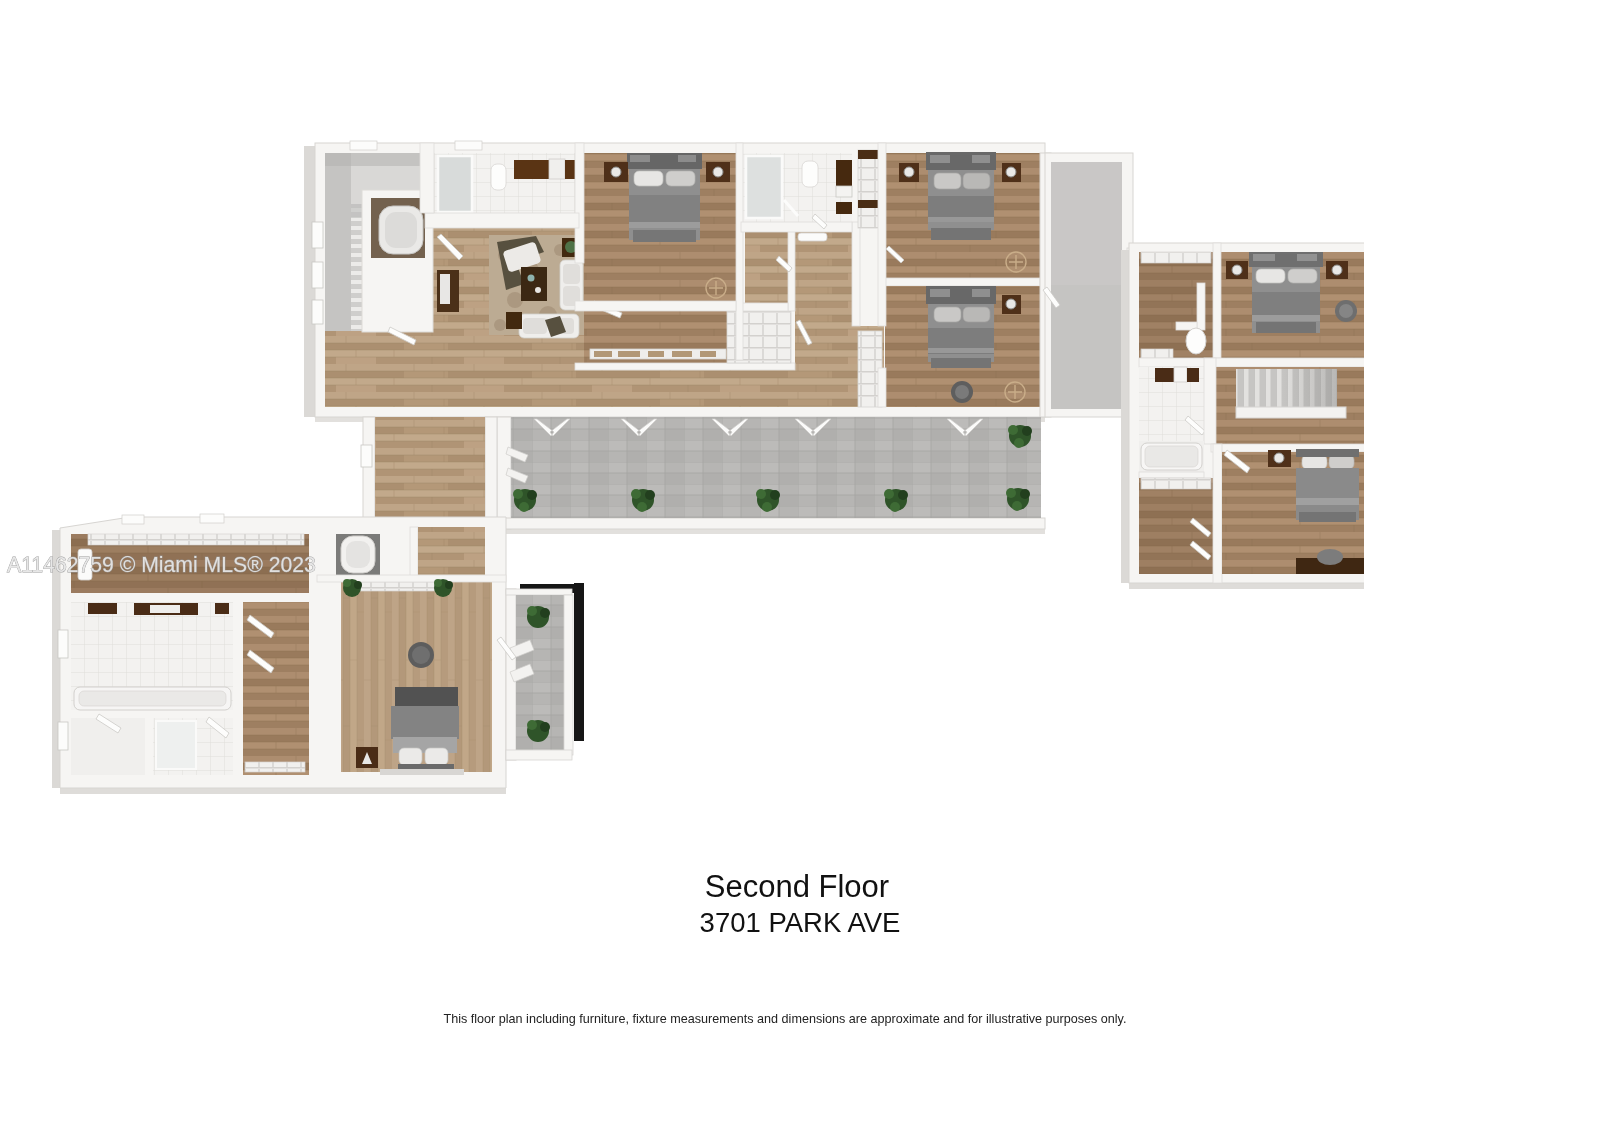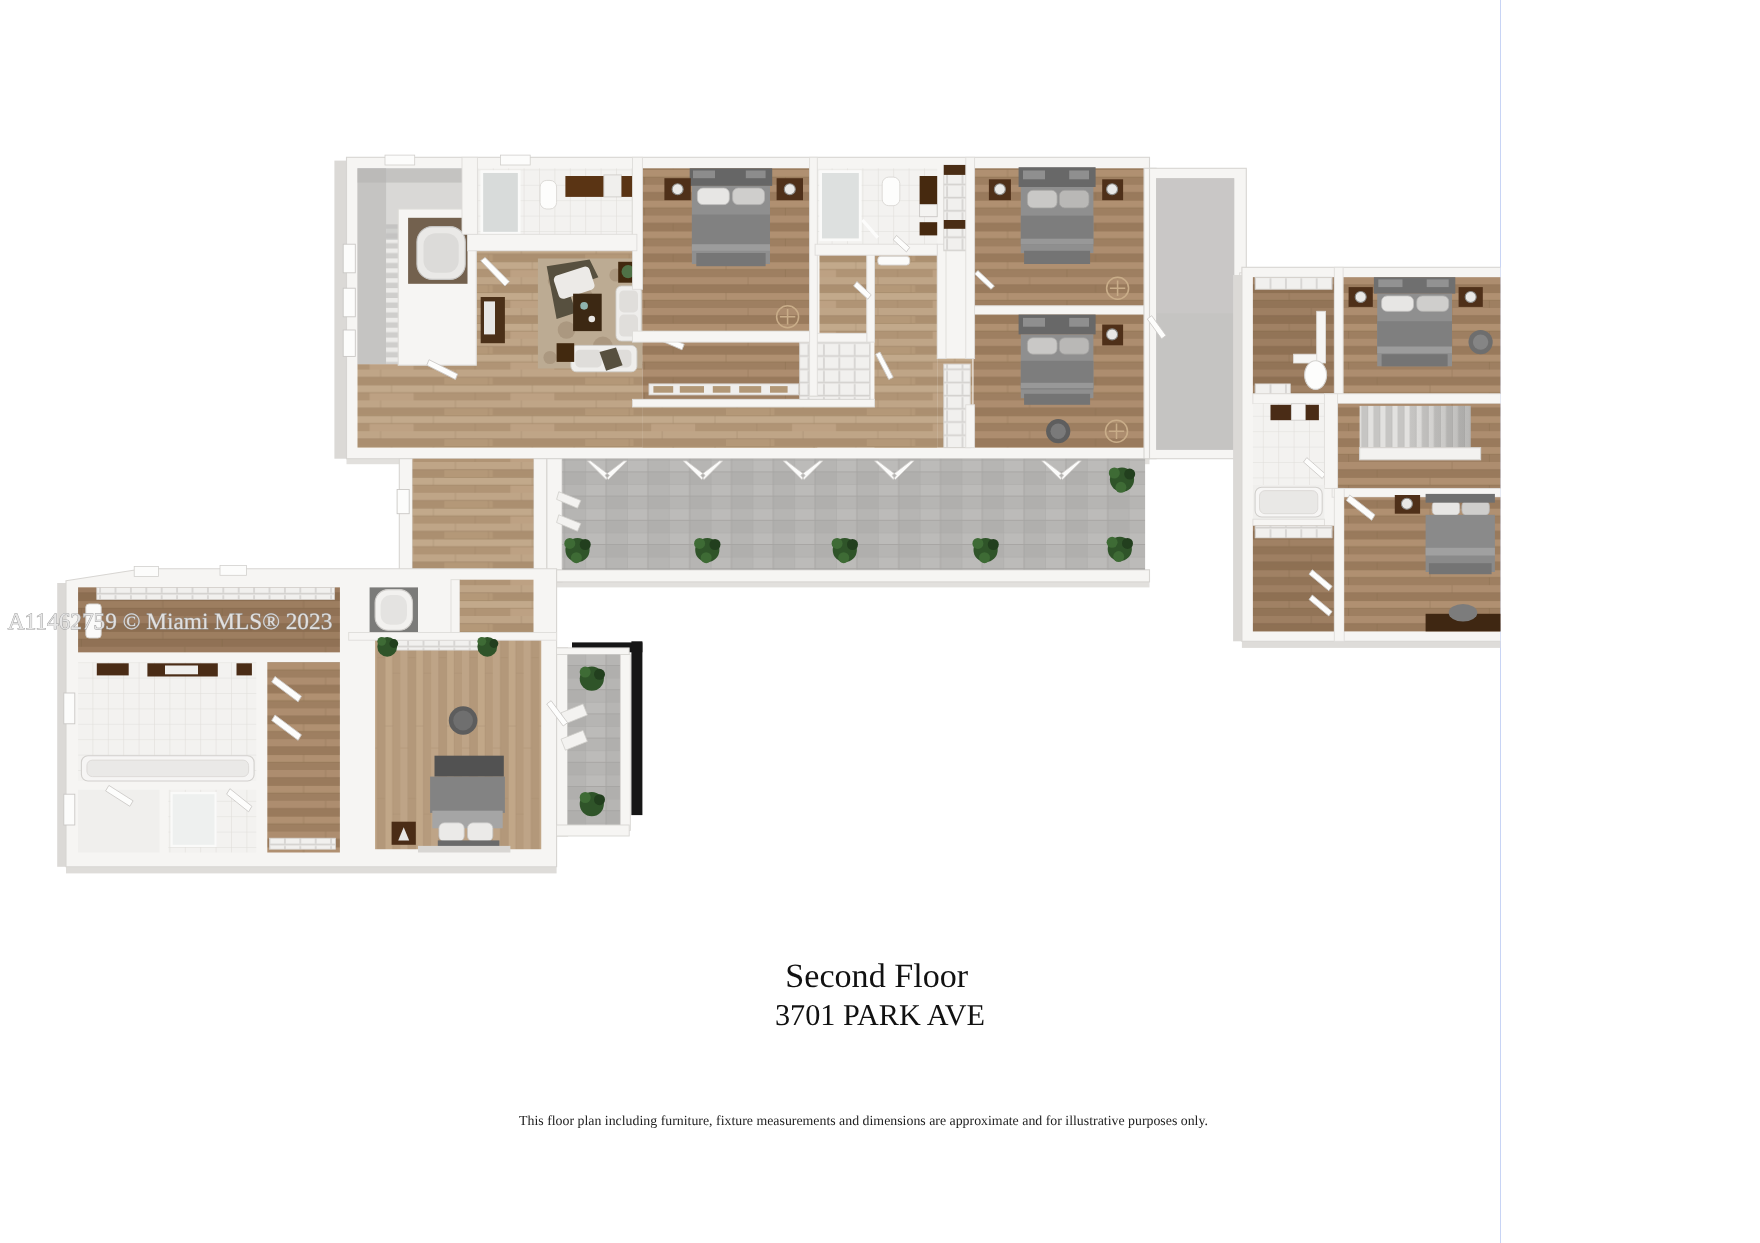--- a/index.html
+++ b/index.html
@@ -1,16 +1,16 @@
 <!DOCTYPE html>
 <html><head>
 <meta charset="utf-8">
 <style>
   html,body{margin:0;padding:0;background:#ffffff;}
-  .page{position:relative;width:1364px;height:1130px;background:#1d4ed8;overflow:hidden;font-family:Liberation Serif, serif;}
+  .page{position:relative;width:1364px;height:1130px;background:#c4b5fd;overflow:hidden;font-family:Liberation Sans, sans-serif;}
   svg{position:absolute;left:0;top:0;}
 </style>
 </head>
 <body>
 <div class="page">
 <svg width="1600" height="1130" viewBox="0 0 1600 1130">
 <defs>
   <pattern id="woodA" width="128" height="28" patternUnits="userSpaceOnUse">
     <rect width="128" height="28" fill="#b69b7d"></rect>
     <rect y="0" width="128" height="7" fill="#bfa587"></rect>

